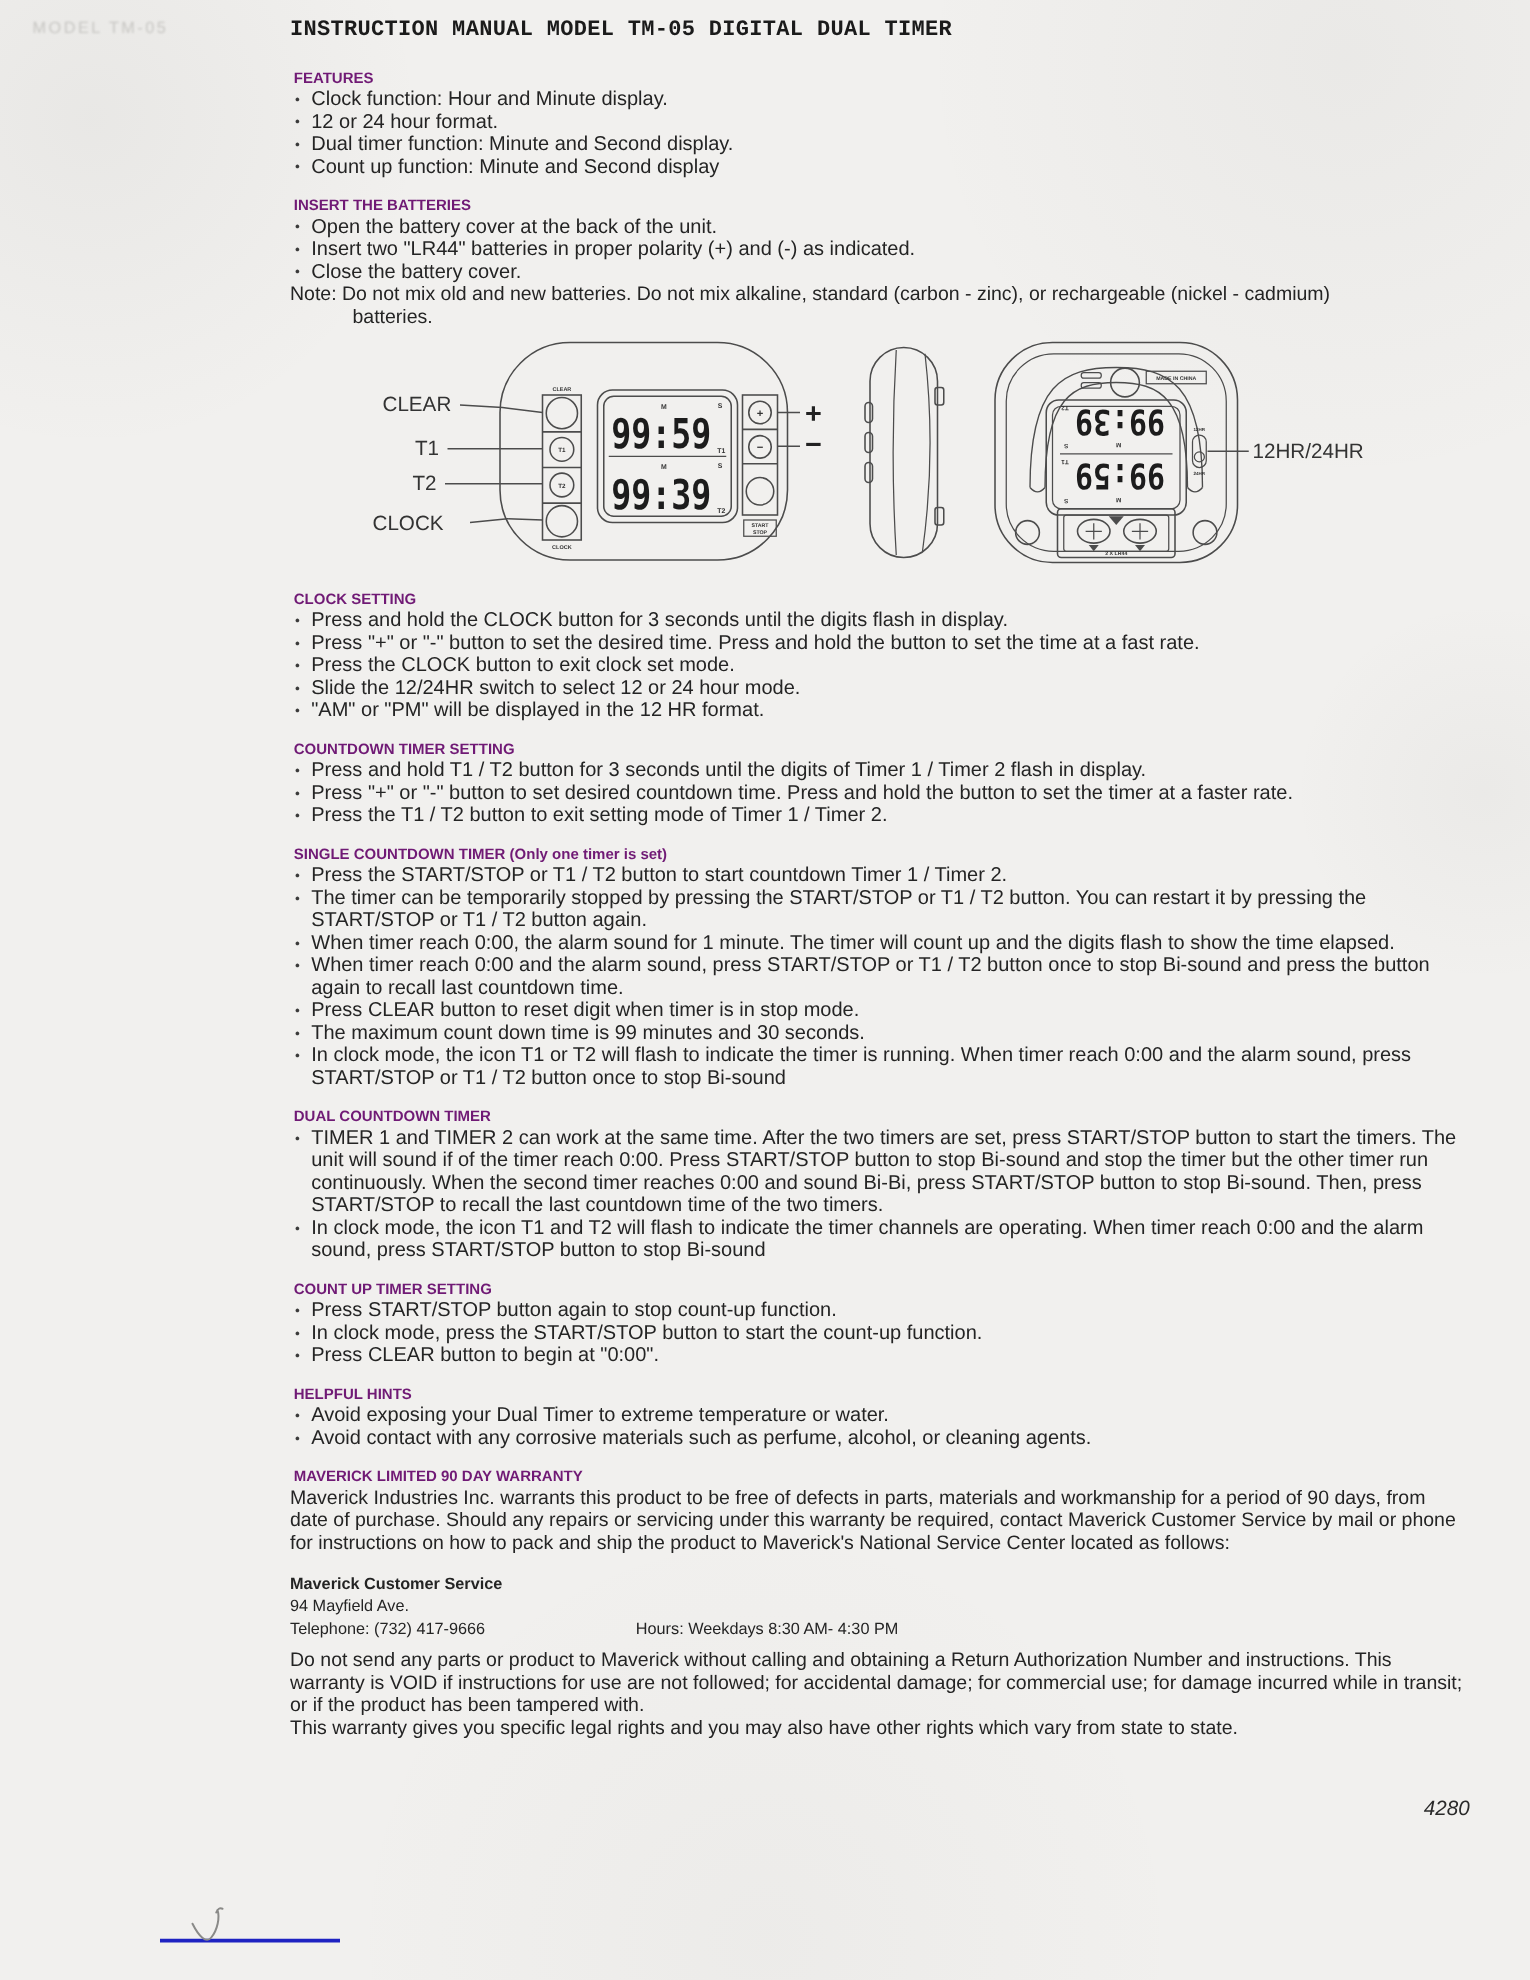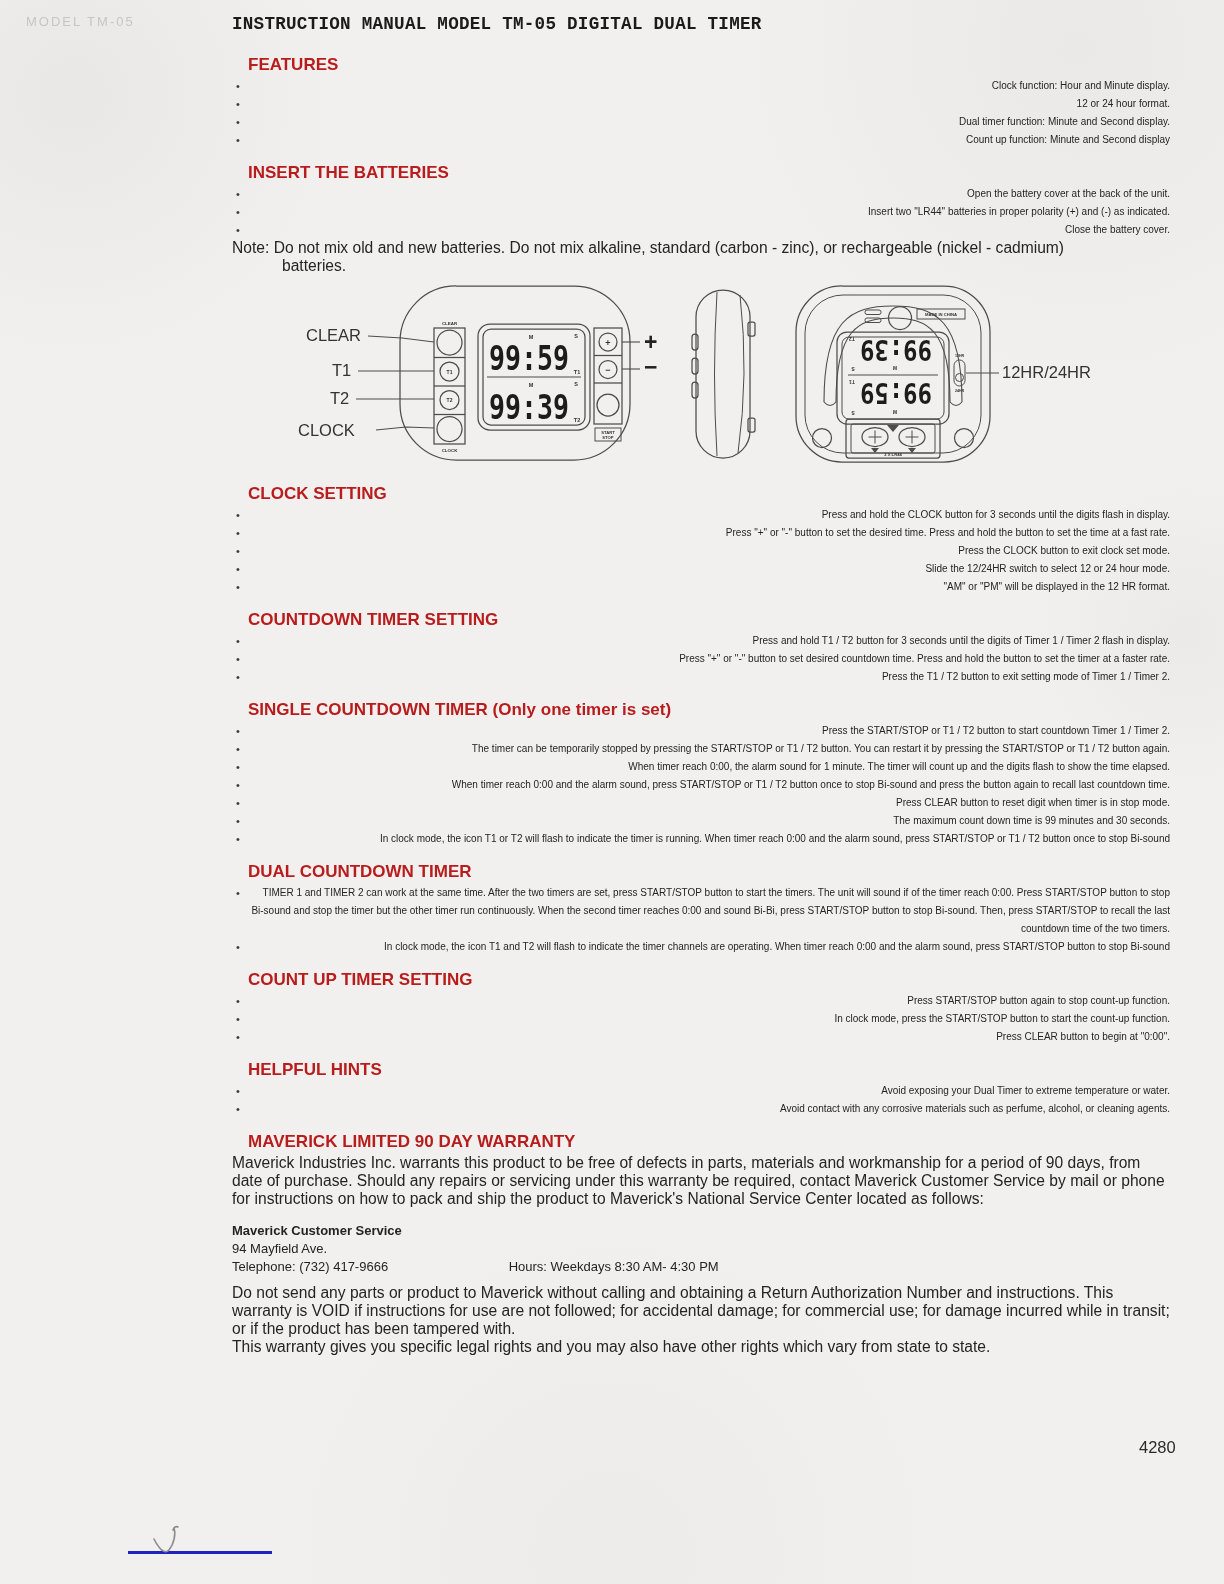--- a/index.html
+++ b/index.html
@@ -9,42 +9,42 @@
     background-image:
       radial-gradient(circle at 88% 3%, rgba(120,120,115,0.06), transparent 18%),
       radial-gradient(circle at 6% 6%, rgba(120,120,115,0.07), transparent 14%),
       radial-gradient(circle at 97% 40%, rgba(120,120,115,0.05), transparent 10%),
       radial-gradient(circle at 50% 98%, rgba(120,120,115,0.04), transparent 20%);
     font-family:"Liberation Sans", sans-serif;
     color:#242424;
   }
   .content{position:absolute;left:232px;top:14px;width:938px;}
   h1{font-size:17.6px;font-weight:700;margin:0 0 21px 0;letter-spacing:0.25px;color:#1b1b1b;font-family:Liberation Mono, monospace;}
-  h2{font-size:17px;font-weight:700;margin:14px 0 2px 16px;color:#b91c1c;}
+  h2{font-size:12px;font-weight:700;margin:14px 0 2px 3px;color:#701a75;}
   section p, .body-text{font-size:15.6px;line-height:18px;margin:0;}
   ul.bullets{list-style:none;margin:0;padding:0;}
   ul.bullets li{
-    font-size:10px;line-height:18px;position:relative;padding-left:17px;text-align:right;
+    font-size:16px;line-height:18px;position:relative;padding-left:17px;
   }
   ul.bullets li::before{
     content:"\2022";position:absolute;left:4px;top:0;font-size:11px;line-height:18px;color:#3a3a3a;
   }
   .note-line{font-size:15.6px;line-height:18px;}
   .note-cont{padding-left:50px;}
   .diagram-wrap{margin:3px 0 1px 56px;width:814px;height:192px;position:relative;}
   svg text{font-family:"Liberation Sans", sans-serif;fill:#2e2e2e;}
   svg .lcd{font-family:"DejaVu Sans Mono", monospace;font-weight:700;fill:#1c1c1c;}
   svg .tiny{font-weight:700;fill:#333;}
   svg .callout{font-size:16.5px;fill:#333;}
   svg .pm{font-size:23px;font-weight:700;fill:#222;}
   .contact{margin-top:14px;font-size:13px;line-height:18px;}
   .contact .c-name{font-weight:700;}
   .tel-row .tel{display:inline-block;width:273px;}
   .footer-para{margin-top:8px;}
-  .page-number{position:absolute;left:1139px;top:1438px;font-size:16.5px;color:#2a2a2a;}
+  .page-number{position:absolute;left:1139px;top:1438px;font-size:16.5px;color:#2a2a2a;font-style:italic;}
   .ghost{
     position:absolute;left:26px;top:14px;width:200px;font-size:13px;color:#a9a8a4;
     opacity:0.55;filter:blur(0.7px);letter-spacing:2px;
   }
   .check-line{position:absolute;left:128px;top:1551px;width:144px;height:2.5px;background:#1e23c2;}
   .check-svg{position:absolute;left:150px;top:1521px;}
 </style>
 </head>
 <body>
 

